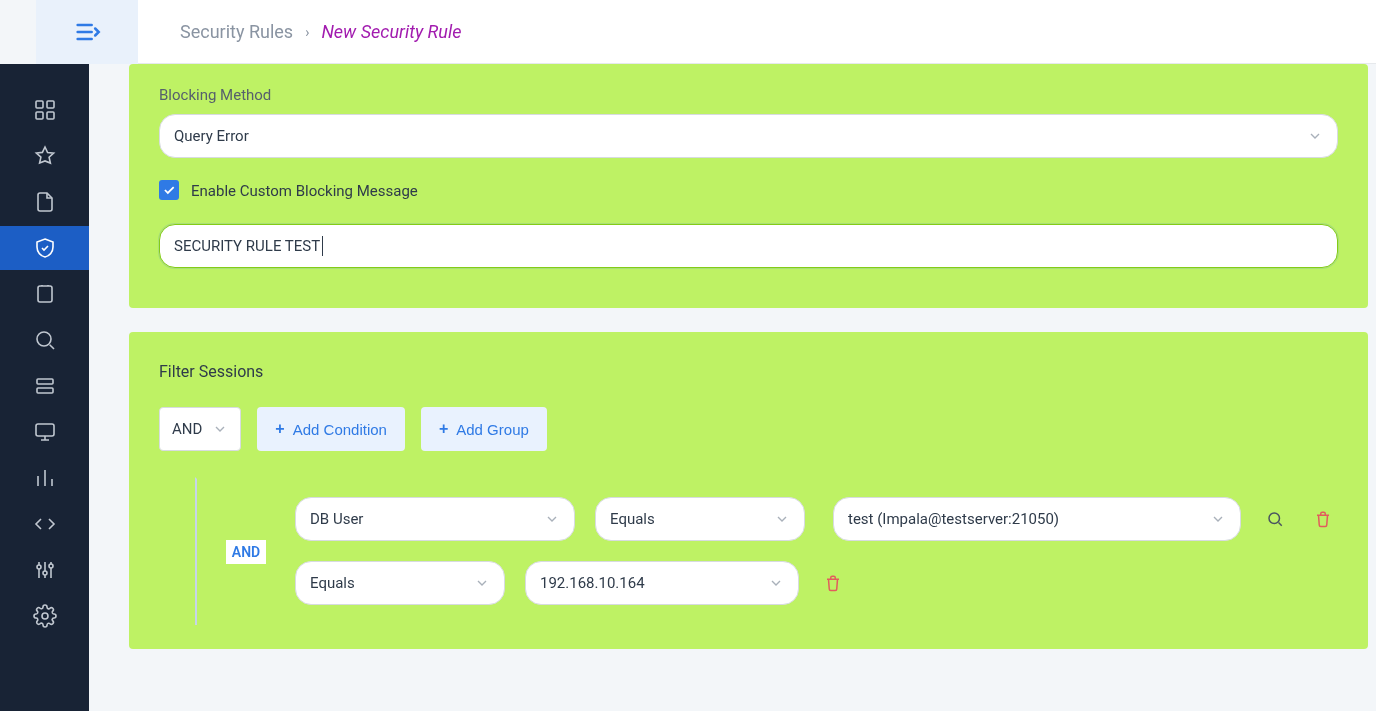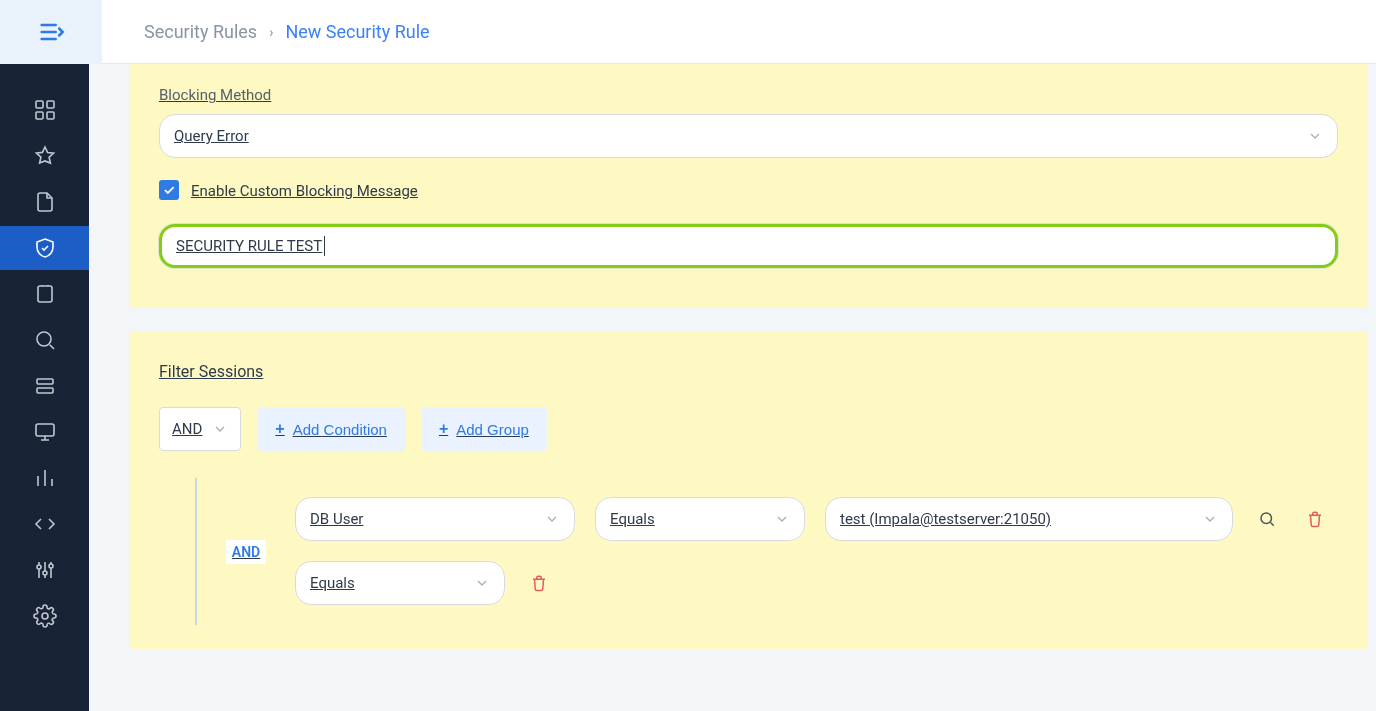--- a/index.html
+++ b/index.html
@@ -17,41 +17,42 @@
   }
 
   
   .header {
     height: 64px;
     display: flex;
     align-items: center;
     background: #ffffff;
     border-bottom: 1px solid #e6e9ec;
     flex-shrink: 0;
+    margin-left: 36px;
   }
   .logo-box {
     width: 102px;
     height: 64px;
     display: flex;
     align-items: center;
     justify-content: center;
     background: #e9f1fb;
     flex-shrink: 0;
   }
   .logo-box svg { width: 28px; height: 28px; }
   .breadcrumb {
     display: flex;
     align-items: center;
     gap: 12px;
     padding-left: 42px;
     font-size: 18px;
   }
   .breadcrumb .bc-parent { color: #8a94a2; }
   .breadcrumb .bc-sep { color: #8a94a2; font-size: 14px; }
-  .breadcrumb .bc-current { color: #3b82f6; }
+  .breadcrumb .bc-current { color: #a21caf; font-style: italic; }
 
   
   .body {
     flex: 1;
     display: flex;
     min-height: 0;
   }
 
   
   .sidebar {
@@ -78,25 +79,24 @@
   }
   .side-item svg { width: 24px; height: 24px; stroke: currentColor; fill: none; stroke-width: 1.6; }
 
   
   .main {
     flex: 1;
     overflow: auto;
     padding-right: 4px;
   }
   .card {
-    background: #fef9c3;
+    background: #bef264;
     border-radius: 4px;
     margin-left: 40px;
     margin-right: 4px;
-    text-decoration: underline;
   }
   .card.top {
     padding: 22px 30px 40px 30px;
     margin-top: 0;
   }
   .card.filter {
     margin-top: 24px;
     padding: 30px 30px 24px 30px;
   }
 
@@ -119,21 +119,21 @@
     font-size: 15px;
     color: #2f3b4a;
     position: relative;
   }
   .select-like .chev {
     margin-left: auto;
     color: #a9b0ba;
     display: flex;
   }
   .input-text.focused {
-    border: 3px solid #84cc16;
+    border: 1px solid #84cc16;
     box-shadow: 0 0 0 1px rgba(47,122,229,.15);
   }
   .input-text .caret {
     display: inline-block;
     width: 1px;
     height: 20px;
     background: #2f3b4a;
     margin-left: 2px;
     vertical-align: middle;
   }
@@ -222,21 +222,21 @@
     gap: 20px;
     padding: 20px 0;
   }
   .cond-row {
     display: flex;
     align-items: center;
     gap: 20px;
   }
   .cond-row .w-field { width: 280px; }
   .cond-row .w-op    { width: 210px; }
-  .cond-row .w-val   { width: 408px; }
+  .cond-row .w-val   { width: 408px; margin-left: 8px; }
   .cond-row .w-val2  { width: 274px; }
 
   .icon-btn {
     width: 28px; height: 28px;
     display: flex; align-items: center; justify-content: center;
     color: #4a5460;
     background: transparent; border: none;
   }
   .icon-btn.danger { color: #e25d5d; }
   .icon-btn svg { width: 18px; height: 18px; }
@@ -434,20 +434,28 @@
 
           <div class="cond-row">
             <div class="select-like w-op">
               <span>Equals</span>
               <span class="chev">
                   <svg viewBox="0 0 24 24">
                     <path d="M6 9l6 6 6-6"></path>
                   </svg>
                 </span>
             </div>
+            <div class="select-like w-val2">
+              <span>192.168.10.164</span>
+              <span class="chev">
+                  <svg viewBox="0 0 24 24">
+                    <path d="M6 9l6 6 6-6"></path>
+                  </svg>
+                </span>
+            </div>
             <button class="icon-btn danger">
               <svg viewBox="0 0 24 24" fill="none" stroke="currentColor" stroke-width="2">
                   <path d="M4 7h16M9 7V5a2 2 0 0 1 2-2h2a2 2 0 0 1 2 2v2M6 7l1 13a2 2 0 0 0 2 2h6a2 2 0 0 0 2-2l1-13"></path>
                 </svg>
             </button>
           </div>
         </div>
       </div>
     </div>
 

